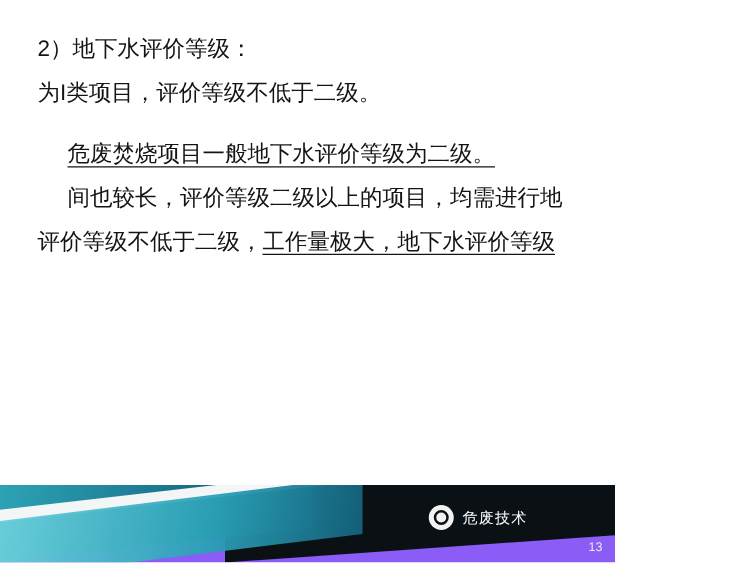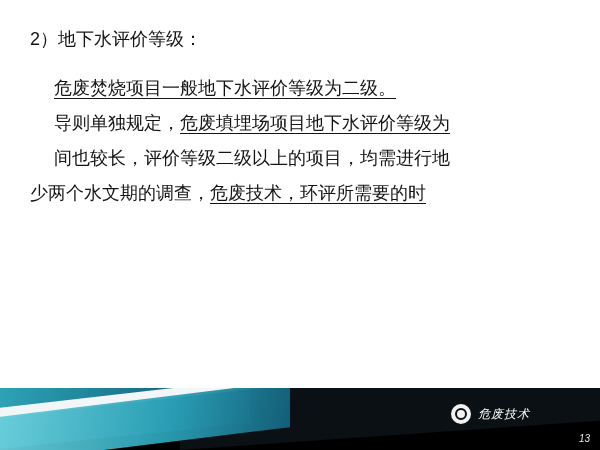--- a/index.html
+++ b/index.html
@@ -45,25 +45,24 @@
   .uline {
     text-decoration: underline;
     text-underline-offset: 4px;
     margin-top: 14px;
   }
   
   .band {
     position: absolute;
     left: 0;
     bottom: 0;
-    width: 600px;
+    width: 492px;
     height: 62px;
-    background: #000000;
+    background: #8b5cf6;
     overflow: hidden;
-    font-style: italic;
   }
   .band-teal {
     position: absolute;
     left: -10px;
     bottom: 0px;
     width: 260px;
     height: 62px;
     background: linear-gradient(100deg, #2fa6b8 0%, #1d7f96 45%, #0e4a63 100%);
     transform: skewY(-6deg);
     transform-origin: left bottom;
@@ -154,33 +153,31 @@
 </head>
 <body>
 
 <div class="slide">
 
   <div class="content">
 
     <div class="line indent1">2）地下水评价等级：</div>
 
 
+    <div class="line indent1">为I类项目，评价等级不低于二级。</div>
 
     <div class="line indent2 uline">危废焚烧项目一般地下水评价等级为二级。</div>
 
-    <div class="line indent2">
-      <span>导则单独规定，</span><span class="uline">危废填埋场项目地下水评价等级为</span>
-    </div>
 
 
     <div class="line indent2">间也较长，评价等级二级以上的项目，均需进行地</div>
 
 
     <div class="line indent1">
-      <span>少两个水文期的调查，</span><span class="uline">危废技术，环评所需要的时</span>
+      <span>评价等级不低于二级，</span><span class="uline">工作量极大，地下水评价等级</span>
     </div>
 
   </div>
 
   <div class="overlap-note">间也较长。</div>
 
   <div class="band">
     <div class="band-dark-wedge"></div>
     <div class="band-teal"></div>
     <div class="band-white"></div>

